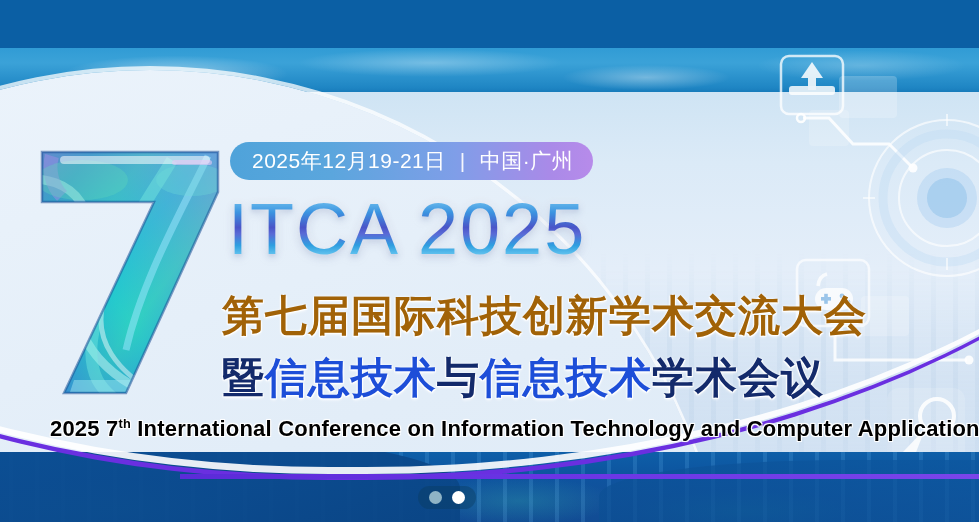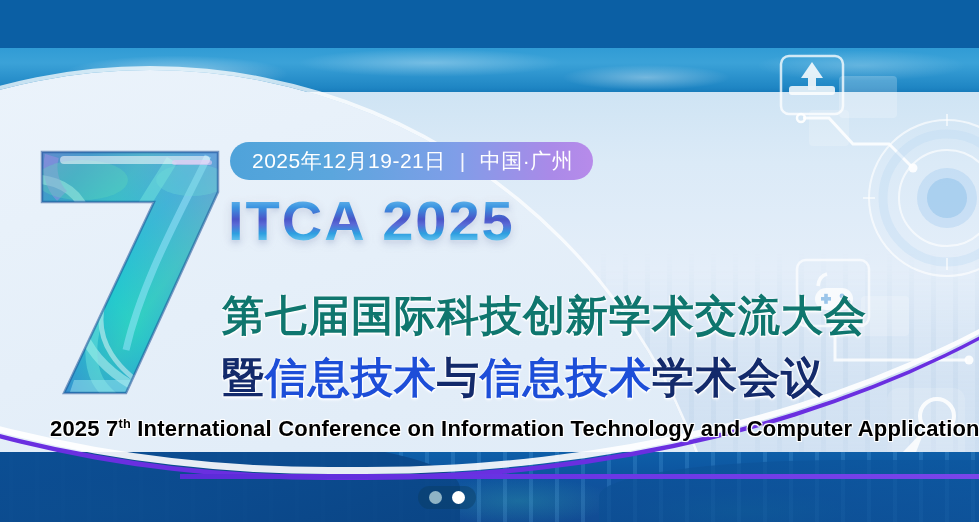--- a/index.html
+++ b/index.html
@@ -134,36 +134,36 @@
     display:flex;align-items:center;
     border-radius:19px;
     background:linear-gradient(90deg,#4fa3da 0%,#5ba6dd 28%,#7f9ee8 62%,#a98ae8 88%,#b78bea 100%);
     color:#ffffff; font-size:21px; letter-spacing:.5px;
     white-space:nowrap;
   }
   .datepill .sep{margin:0 14px;opacity:.92;}
 
   .itca{
     position:absolute;left:228px;top:188px;
-    font-size:56px; font-weight:700; letter-spacing:2px;
+    font-size:72px; font-weight:400; letter-spacing:2px;
     font-family:"Liberation Sans", sans-serif;
     background:linear-gradient(180deg,
         #9fd4f2 0%, #6fc0ee 14%, #3b93e0 30%,
         #4a55c8 48%, #5a6ad6 56%,
         #2e9fe0 70%, #6fcbf2 84%, #a8dff6 100%);
     -webkit-background-clip:text; background-clip:text;
     -webkit-text-fill-color:transparent; color:transparent;
     filter:drop-shadow(0 0 4px rgba(255,255,255,.95)) drop-shadow(0 2px 2px rgba(40,70,140,.30));
     white-space:nowrap;
   }
 
   .line-cn1{
     position:absolute;left:222px;top:288px;
     font-size:42px;font-weight:700;letter-spacing:1px;
-    color:#0f766e; white-space:nowrap;
+    color:#a16207; white-space:nowrap;
     text-shadow:
       0 0 3px rgba(255,255,255,.95),
       1px 1px 0 rgba(255,255,255,.85),
      -1px 1px 0 rgba(255,255,255,.85),
       0 2px 3px rgba(255,255,255,.7);
   }
   .line-cn2{
     position:absolute;left:222px;top:350px;
     font-size:42px;font-weight:700;letter-spacing:1px;
     white-space:nowrap;

